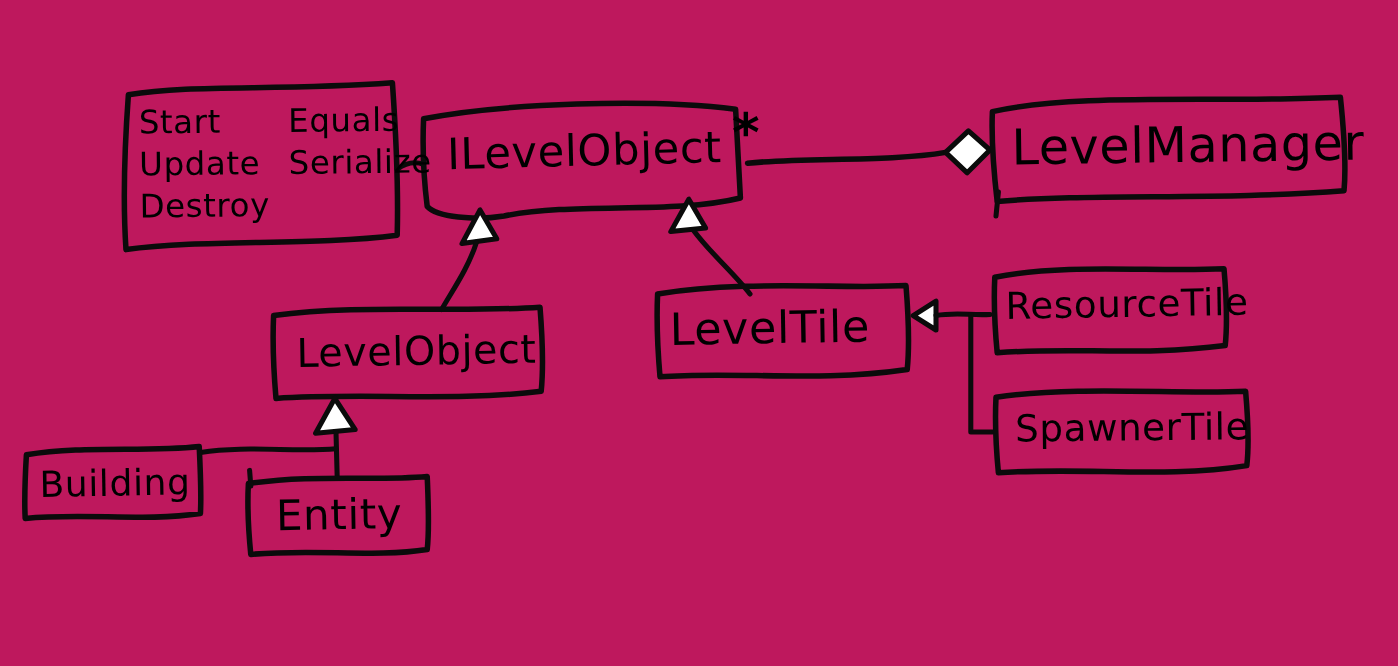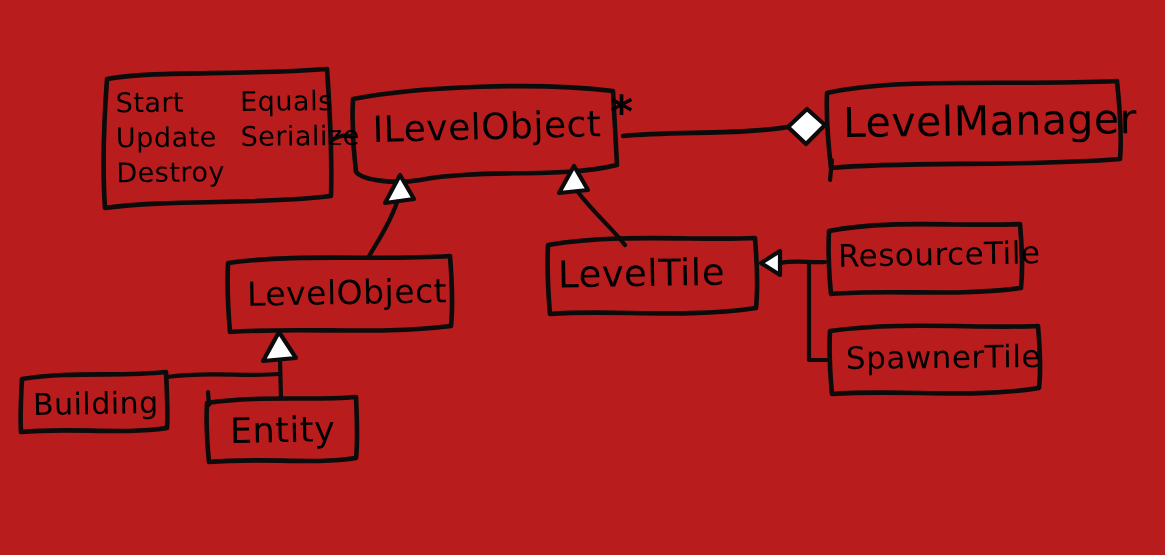--- a/index.html
+++ b/index.html
@@ -1,17 +1,17 @@
 <!DOCTYPE html>
 <html><head>
 <meta charset="utf-8">
 <style>
   html,body{margin:0;padding:0;background:#ffffff;}
   #stage{
-    position:relative;width:1165px;height:555px;background:#b91c1c;overflow:hidden;
+    position:relative;width:1165px;height:555px;background:#be185d;overflow:hidden;
     font-family:"DejaVu Sans",sans-serif;color:#000;
   }
   #sketch{position:absolute;left:0;top:0;width:1165px;height:555px;}
   #sketch path{fill:none;stroke:#0b0b0b;stroke-width:4.6;stroke-linecap:round;stroke-linejoin:round;}
   #sketch path.thin{stroke-width:4.2;}
   #sketch path.hollow{fill:#ffffff;stroke-width:4.2;}
   .label{position:absolute;white-space:nowrap;color:#000;letter-spacing:.5px;}
   .lbl-ilevelobject{left:368px;top:106px;width:238px;font-size:36px;transform:rotate(-1.5deg);text-align:center;}
   .lbl-multiplicity{left:610px;top:86px;font-size:44px;font-weight:bold;}
   .lbl-levelmanager{left:843px;top:97px;font-size:41px;transform:rotate(-.8deg);}

